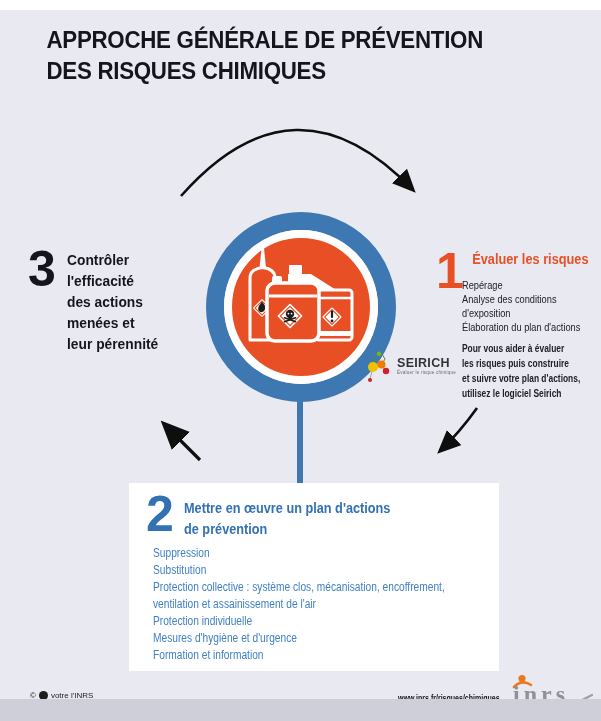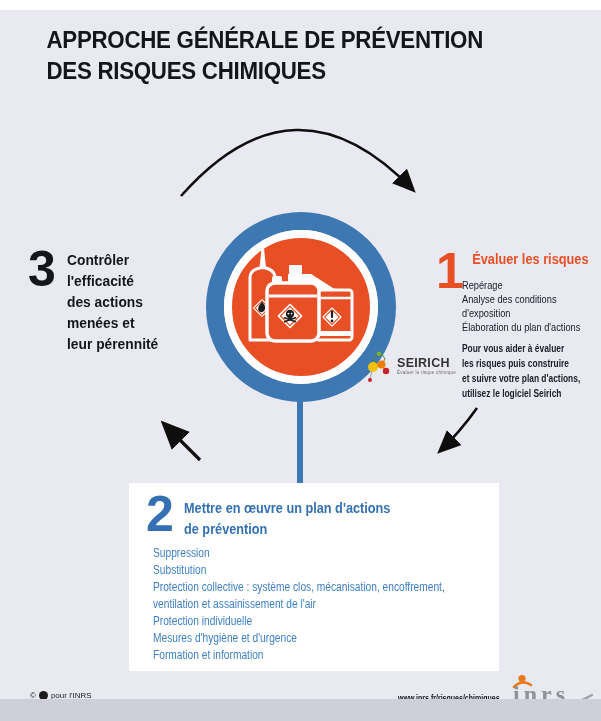--- a/index.html
+++ b/index.html
@@ -194,21 +194,21 @@
       <li>Protection collective : système clos, mécanisation, encoffrement, ventilation et assainissement de l'air</li>
       <li>Protection individuelle</li>
       <li>Mesures d'hygiène et d'urgence</li>
       <li>Formation et information</li>
     </ul>
   </div>
 
   <div class="credit">
     <span>©</span>
     <span class="credit-dot"></span>
-    <span>pour l'INRS</span>
+    <span>votre l'INRS</span>
   </div>
 
   <div class="url">www.inrs.fr/risques/chimiques</div>
 
   <svg class="inrs" width="94" height="44" viewBox="0 0 94 44">
     <path d="M10 15 Q18 7 27 13" fill="none" stroke="#e87a1e" stroke-width="2.6" stroke-linecap="round"></path>
     <circle cx="18" cy="6.5" r="3.6" fill="#e87a1e"></circle>
     <text x="9" y="30" font-family="Liberation Serif, serif" font-weight="bold" font-size="24" fill="#8d9399" letter-spacing="4">inrs</text>
     <path d="M8 35 Q48 45 88 23" fill="none" stroke="#9aa0a6" stroke-width="2.2" stroke-linecap="round"></path>
   </svg>

